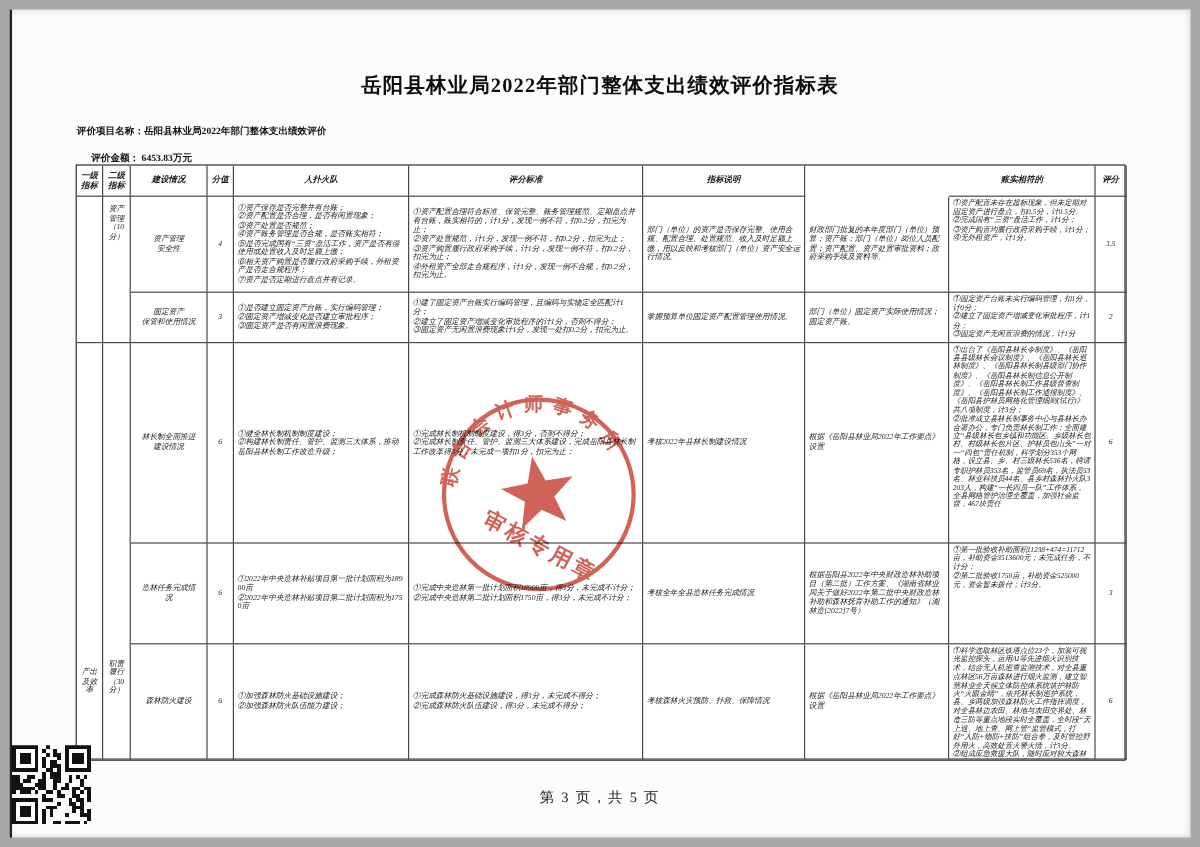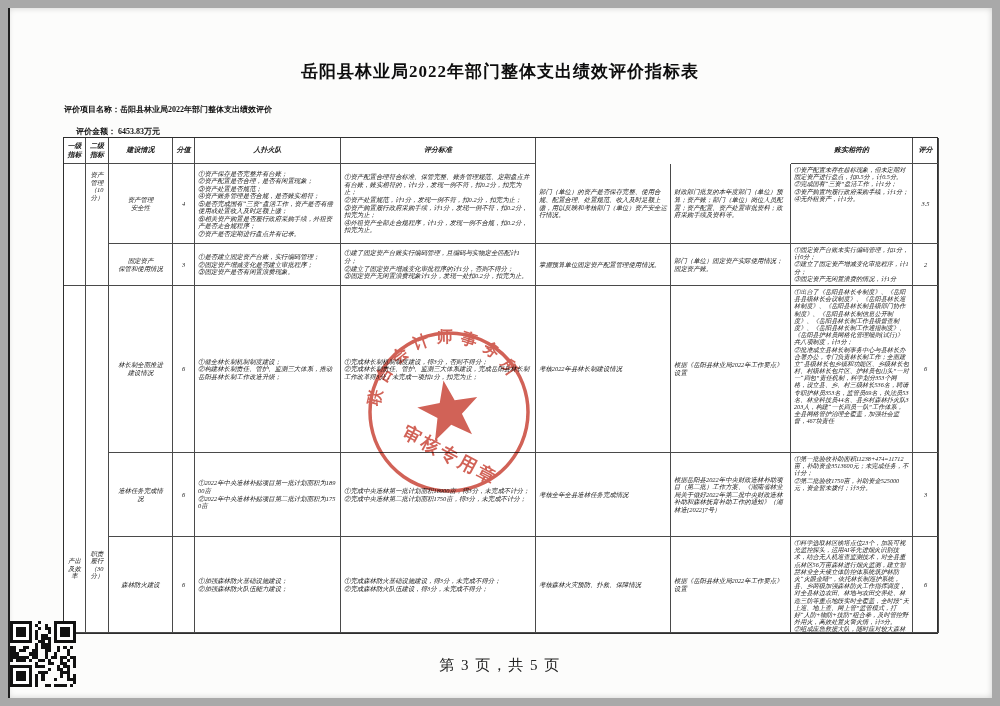--- a/index.html
+++ b/index.html
@@ -2,21 +2,21 @@
 <html><head>
 <meta charset="utf-8">
 <style>
   html,body{margin:0;padding:0;}
   body{width:1000px;height:706px;background:#a9a9a9;font-family:"Liberation Serif",serif;position:relative;overflow:hidden;}
   .page{position:absolute;left:8px;top:8px;width:984px;height:690px;background:#fcfcfb;box-shadow:inset 0 0 6px rgba(0,0,0,.18);}
   .page-edge{position:absolute;left:0;top:0;bottom:0;width:2px;background:#1f1f1f;}
   .title{position:absolute;top:52px;left:0;right:0;text-align:center;font-size:17px;font-weight:bold;color:#0d0d0d;letter-spacing:1px;}
   .meta1{position:absolute;left:56px;top:96px;font-size:8px;font-weight:bold;color:#111;}
   .meta2{position:absolute;left:68px;top:118px;font-size:8px;font-weight:bold;color:#111;}
-  .footer{position:absolute;top:648px;left:0;right:0;text-align:center;font-size:15px;color:#222;letter-spacing:1.5px;}
+  .footer{position:absolute;top:648px;left:0;right:0;text-align:center;font-size:12px;color:#222;letter-spacing:1.5px;}
 
   .tbl{position:absolute;left:55px;top:129px;width:875px;display:grid;
        grid-template-columns:22px 23px 64px 22px 146px 195px 135px 120px 122px 26px;
        grid-template-rows:26px 80px 42px 167px 84px 96px;
        border:1.4px solid #2e2e2e;box-sizing:border-box;background:#fff;font-style:italic;}
   .c{border-right:1px solid #4a4a4a;border-bottom:1px solid #4a4a4a;box-sizing:border-box;
      display:flex;align-items:flex-start;padding:2px 3px;overflow:hidden;
      font-size:6.4px;line-height:1.18;color:#1b1b1b;}
   .c>span{white-space:pre-line;word-break:break-all;width:100%;}
   .h{font-size:7px;font-weight:bold;align-items:center;justify-content:center;text-align:center;line-height:1.25;}
@@ -52,20 +52,23 @@
         <span>建设情况</span>
       </div>
     <div class="c h" style="grid-area:1/4/2/5">
         <span>分值</span>
       </div>
     <div class="c h" style="grid-area:1/5/2/6">
         <span>人扑火队</span>
       </div>
     <div class="c h" style="grid-area:1/6/2/7">
         <span>评分标准</span>
+      </div>
+    <div class="c h" style="grid-area:1/7/2/8">
+        <span>指标说明</span>
       </div>
     <div class="c h" style="grid-area:1/9/2/10">
         <span>账实相符的</span>
       </div>
     <div class="c h" style="grid-area:1/10/2/11">
         <span>评分</span>
       </div>
 
     <div class="c" style="grid-area:2/1/4/2">
         <span></span>

